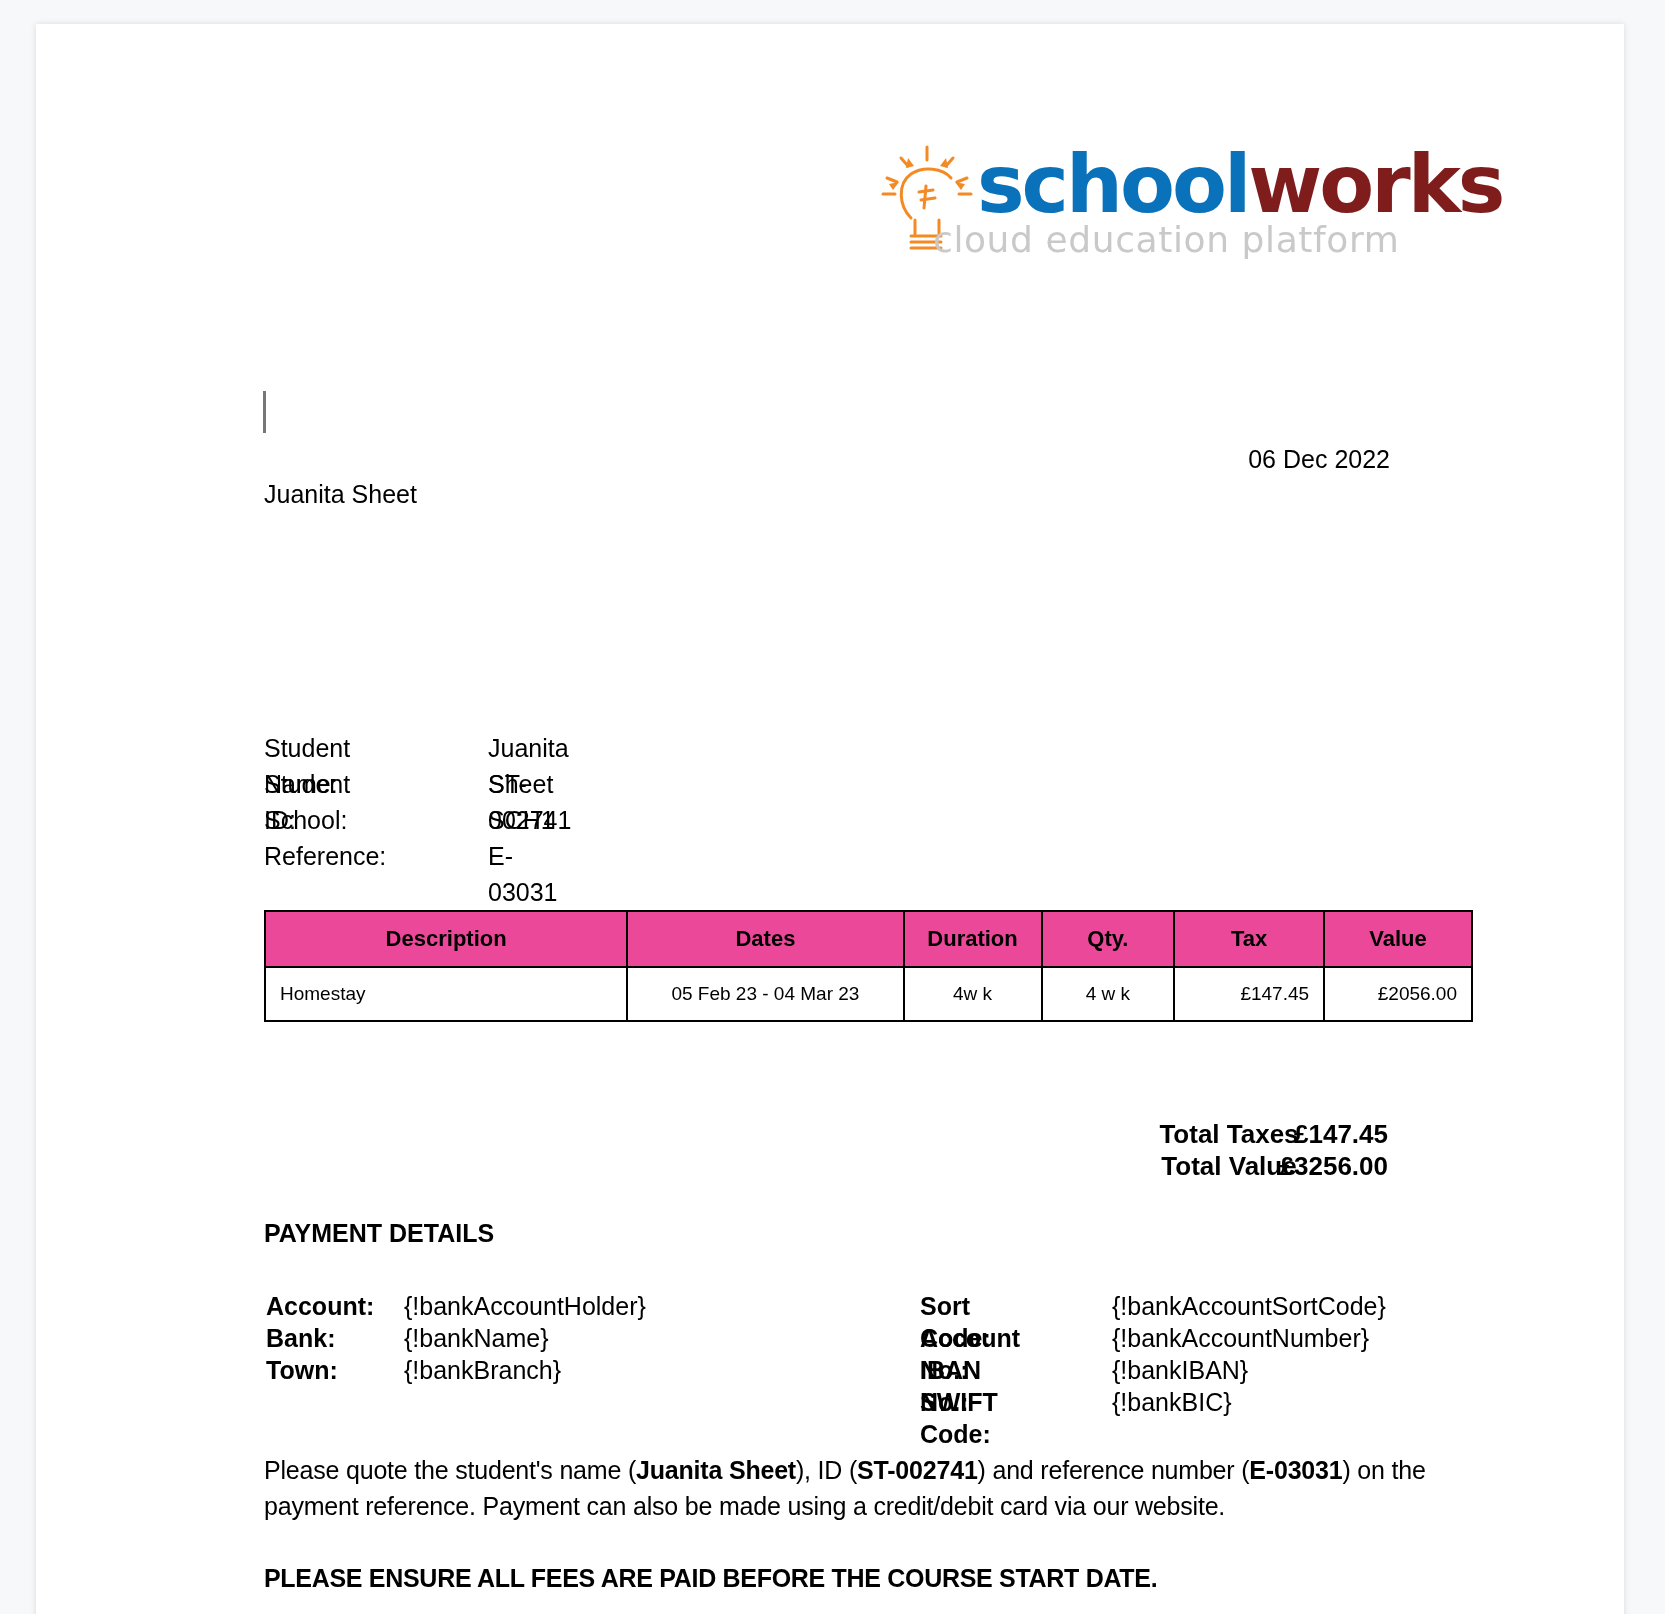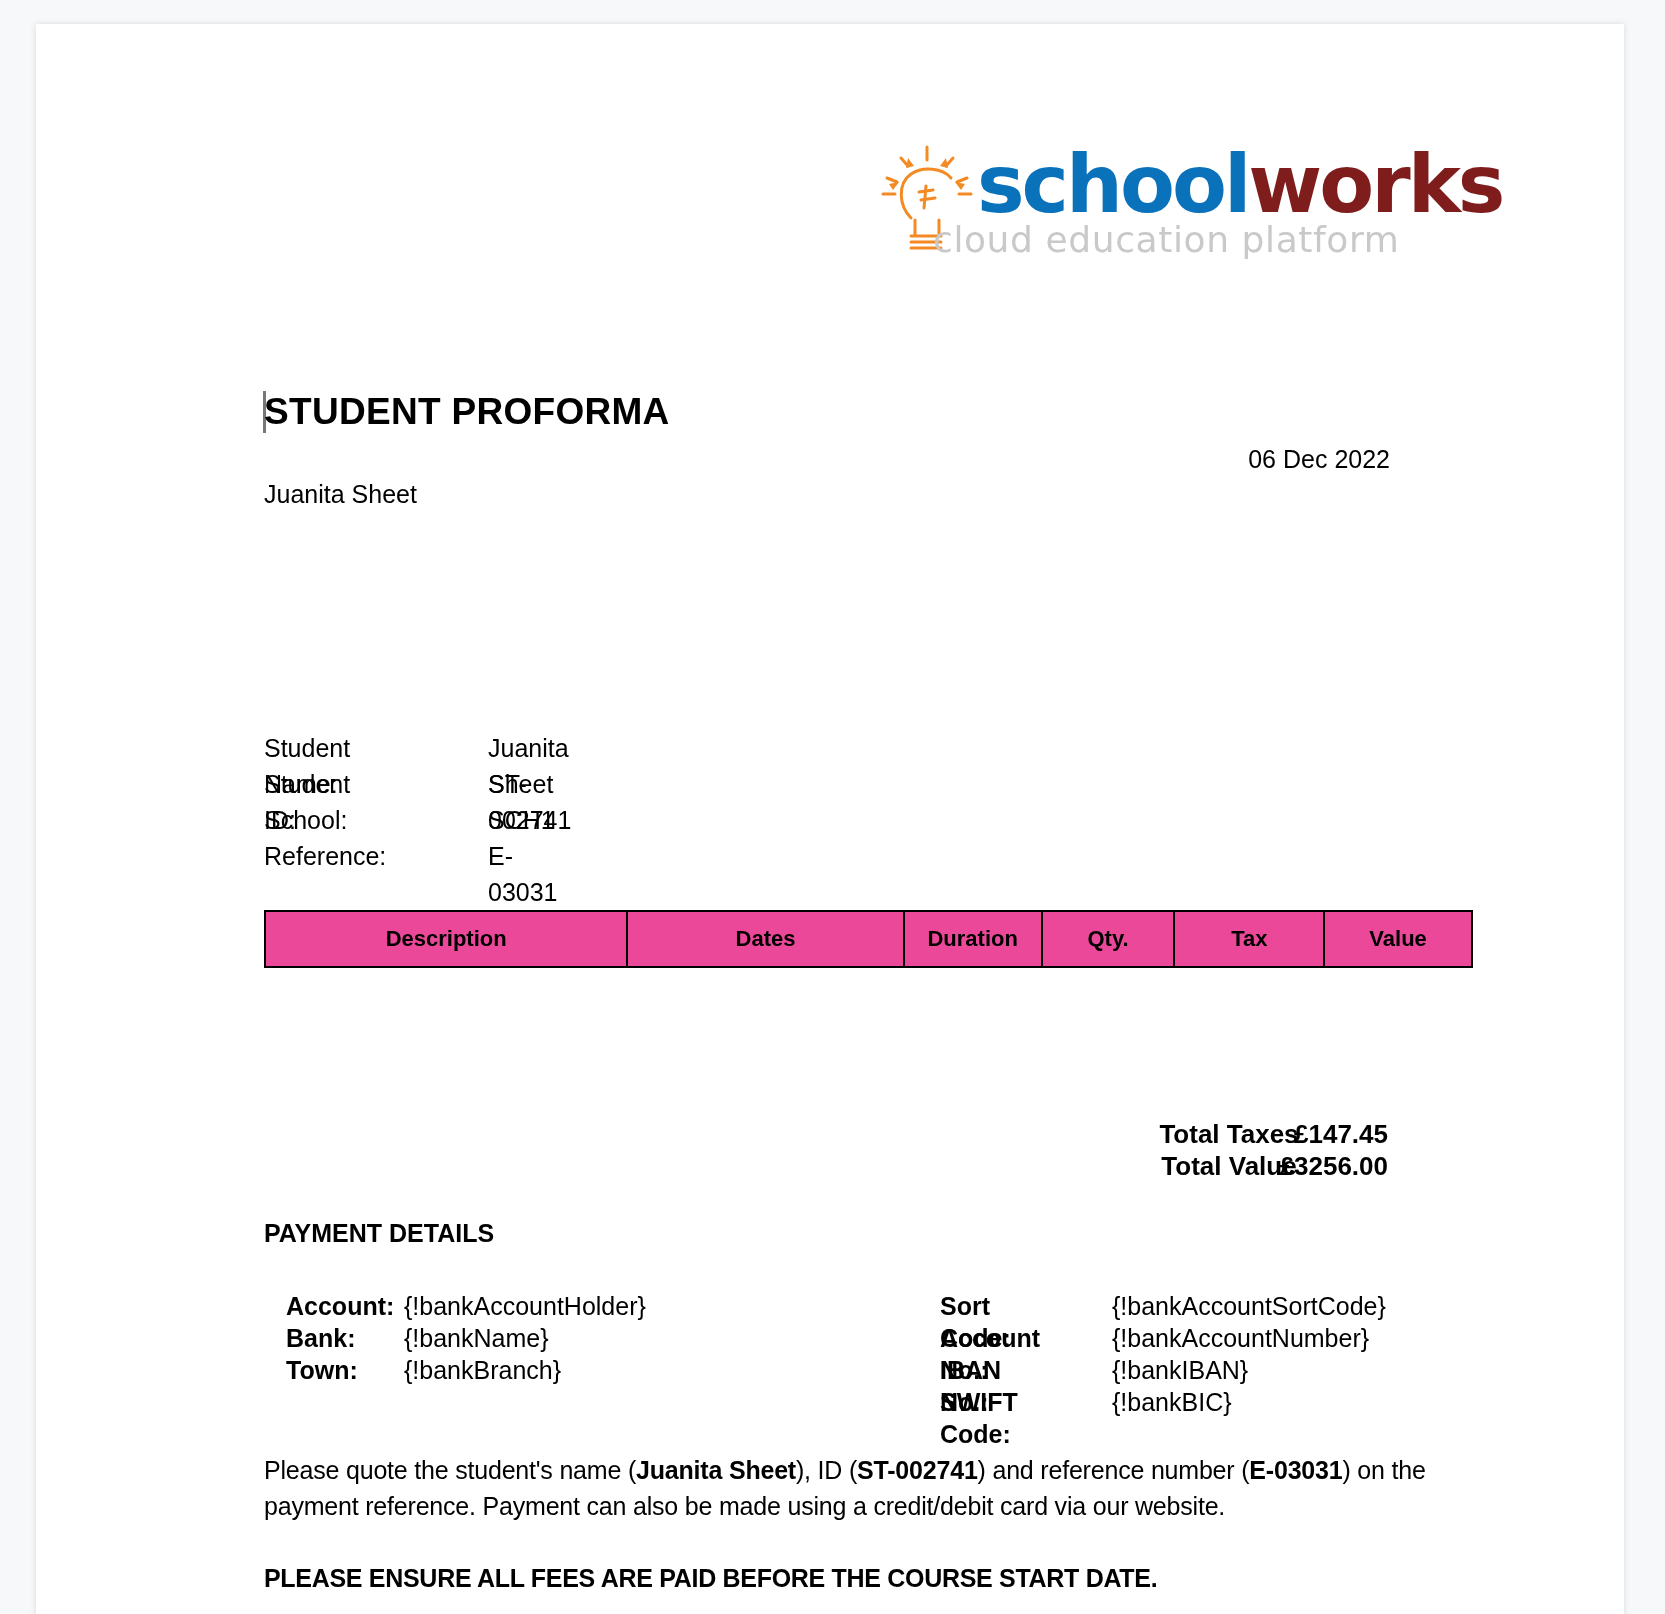--- a/index.html
+++ b/index.html
@@ -46,21 +46,21 @@
   .c-center { text-align:center; }
   .c-right { text-align:right; }
 
   .totals { position:absolute; top:1094px; font-size:26px; font-weight:bold; line-height:32px; }
   .tot-labels { left:1112px; text-align:center; width:162px; }
   .tot-vals { right:236px; text-align:right; }
 
   .pay-title { left:228px; top:1194px; font-size:25px; font-weight:bold; line-height:30px; }
   .pay { position:absolute; font-size:25px; }
   .pay .row { position:relative; height:32px; line-height:32px; }
-  .pay .lbl { position:absolute; left:0; font-weight:bold;margin-left:20px; }
+  .pay .lbl { position:absolute; left:0; font-weight:bold; }
   .pay-left { left:230px; top:1266px; }
   .pay-left .val { position:absolute; left:138px; }
   .pay-right { left:884px; top:1266px; }
   .pay-right .val { position:absolute; left:192px; }
 
   .para { position:absolute; left:228px; top:1428px; width:1220px; font-size:25px; line-height:36px; letter-spacing:-0.2px; }
   .para b { font-weight:bold; }
   .notice { left:228px; top:1539px; font-size:25px; font-weight:bold; line-height:30px; letter-spacing:-0.3px; }
 </style>
 </head>
@@ -91,21 +91,20 @@
       <polygon points="27,14 33,22 25,24" fill="#f38a24"></polygon>
       <polygon points="65,14 59,22 67,24" fill="#f38a24"></polygon>
       <polygon points="8,40 18,38 12,46" fill="#f38a24"></polygon>
       <polygon points="84,40 74,38 80,46" fill="#f38a24"></polygon>
     </svg>
     <div class="logo-word"><span class="blue">school</span><span class="orange">works</span></div>
     <div class="logo-tag">cloud education platform</div>
   </div>
 
   <div class="cursor"></div>
-  <div class="abs title">STUDENT PROFORMA</div>
   <div class="abs date">06 Dec 2022</div>
   <div class="abs name">Juanita Sheet</div>
 
   <div class="info">
     <div class="row">
       <span class="lbl">Student Name:</span>
       <span class="val">Juanita Sheet</span>
     </div>
     <div class="row">
       <span class="lbl">Student ID:</span>
@@ -134,20 +133,28 @@
       <tr>
         <th>Description</th>
         <th>Dates</th>
         <th>Duration</th>
         <th>Qty.</th>
         <th>Tax</th>
         <th>Value</th>
       </tr>
     </thead>
     <tbody>
+      <tr>
+        <td class="c-left">Homestay</td>
+        <td class="c-center">05 Feb 23 - 04 Mar 23</td>
+        <td class="c-center">4w k</td>
+        <td class="c-center">4 w k</td>
+        <td class="c-right">£147.45</td>
+        <td class="c-right">£2056.00</td>
+      </tr>
     </tbody>
   </table>
 
   <div class="totals tot-labels">
     <div>Total Taxes</div>
     <div>Total Value</div>
   </div>
   <div class="totals tot-vals">
     <div>£147.45</div>
     <div>£3256.00</div>

